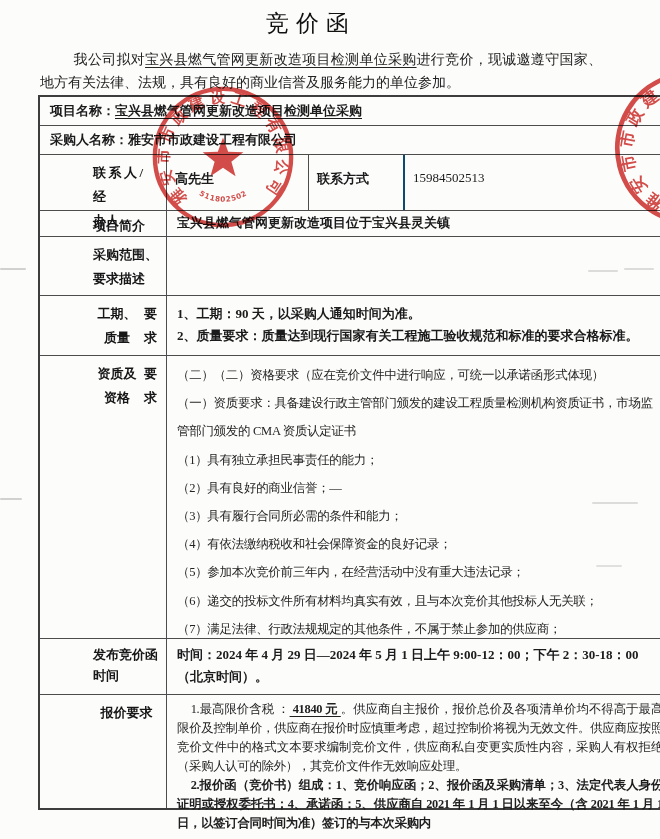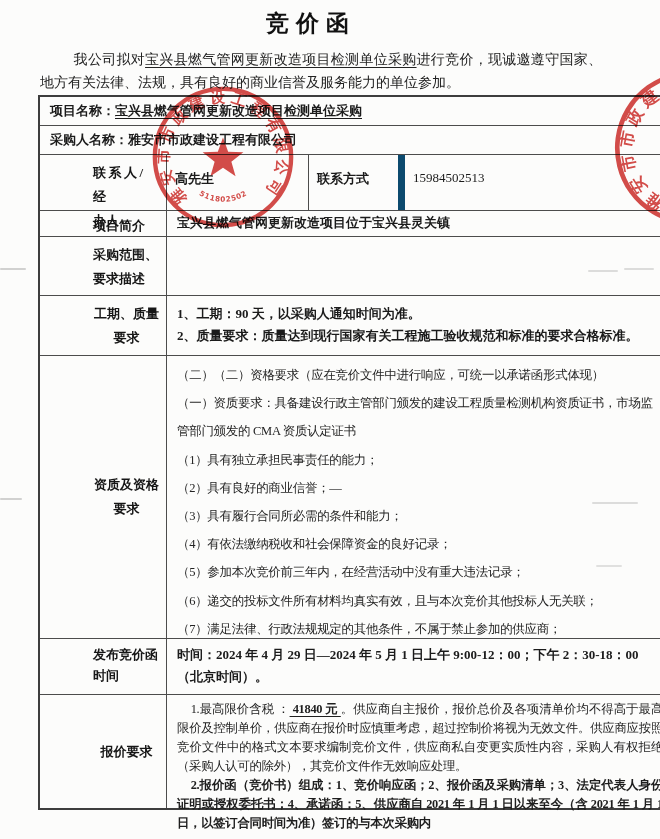--- a/index.html
+++ b/index.html
@@ -5,21 +5,21 @@
   * { margin:0; padding:0; box-sizing:border-box; }
   html,body { background:#e8e8e8; }
   .page {
     position:relative; width:660px; height:839px; margin:0 auto;
     background:#fcfcfb; overflow:hidden;
     font-family:"Liberation Serif","DejaVu Serif",serif;
     color:#1b1b1b;
   }
   .content { position:absolute; left:0; top:0; width:622px; }
   .doc-title {
-    margin-top:8px; text-align:center; font-size:23px; font-weight:bold;
+    margin-top:8px; text-align:center; font-size:23px; font-weight:normal;
     letter-spacing:7px; color:#111;
   }
   .intro {
     margin:9px 12px 0 40px; width:562px;
     font-size:14px; line-height:23px; text-align:justify;
     text-indent:2.4em; color:#222;
   }
   .ul { text-decoration:underline; text-underline-offset:3px; }
 
   
@@ -31,29 +31,29 @@
   .t-row { display:flex; border-top:1px solid #4c4c4c; }
   .t-row:first-child { border-top:none; }
   .cell { padding:4px 8px; }
   .label-cell {
     flex:0 0 80px; width:80px; border-right:1px solid #4c4c4c;
     font-weight:bold; padding:6px 6px; line-height:24px; color:#161616;margin-left:47px;
   }
   .value-cell { flex:1; min-width:0; }
   .bold { font-weight:bold; }
   .center-lbl { text-align:center; }
-  .vcenter { display:flex; flex-direction:column; justify-content:center; }
+  .vcenter { display:flex; flex-direction:row; justify-content:center; }
   .spread { letter-spacing:2.5px; }
 
   .row-single { min-height:28px; }
   .row-single .cell { padding:5px 10px; font-weight:bold; }
 
   .row-contact { height:56px; }
   .contact-name { flex:0 0 142px; border-right:1px solid #4c4c4c; padding-top:15px; font-weight:bold; }
-  .contact-phlbl { flex:0 0 96px; border-right:7px solid #0c4a6e; padding-top:15px; font-weight:bold; }
+  .contact-phlbl { flex:0 0 96px; border-right:2px solid #0c4a6e; padding-top:15px; font-weight:bold; }
   .contact-phone { flex:1; padding-top:15px; font-family:"Liberation Serif","DejaVu Serif",serif; }
 
   .row-brief { height:26px; }
   .row-brief .value-cell { padding:3px 10px; font-weight:bold; }
   .row-brief .label-cell { padding:3px 6px; }
 
   .row-scope { height:59px; }
   .row-scope .value-cell { padding:8px 10px; font-weight:bold; }
 
   .row-sched { height:60px; }

